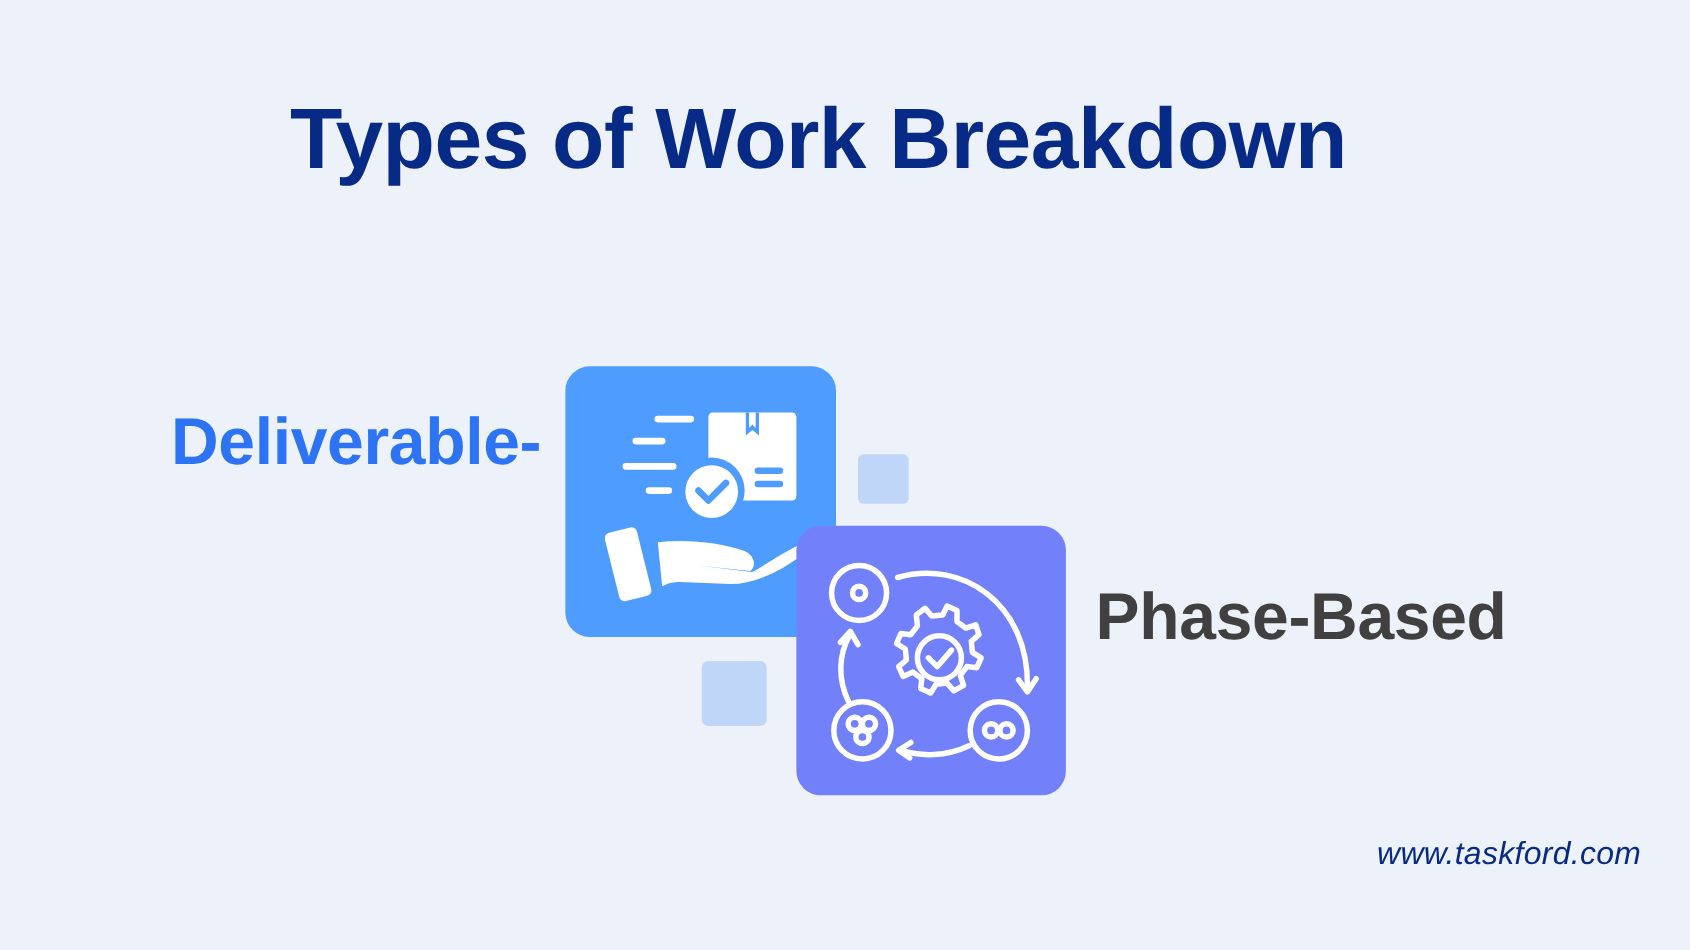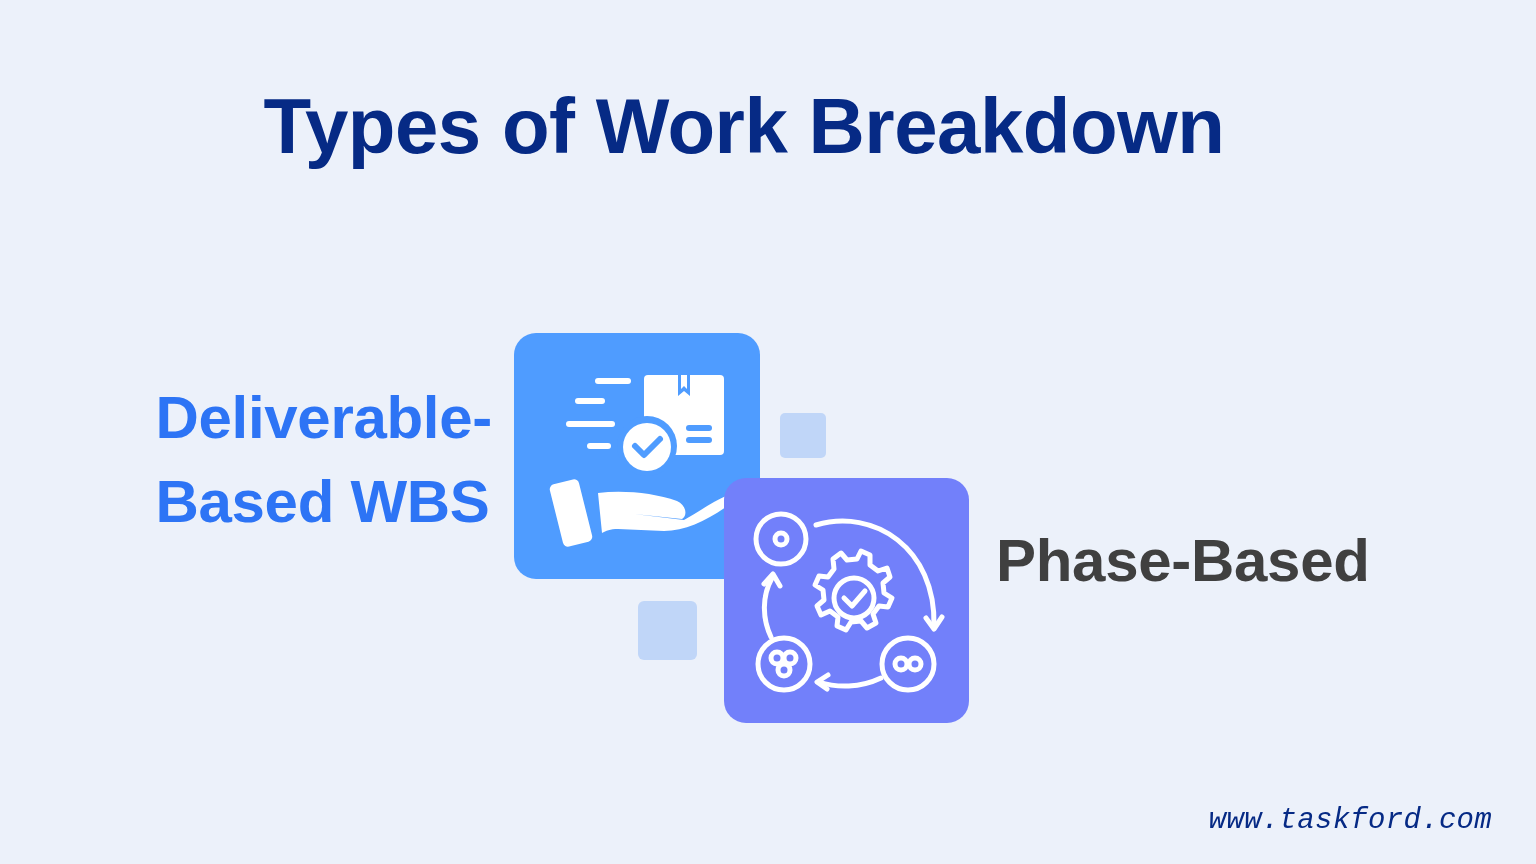--- a/index.html
+++ b/index.html
@@ -24,22 +24,22 @@
     font-weight: 700;
     font-size: 78px;
     line-height: 108px;
     letter-spacing: -0.5px;
   }
   .title div { display: block; }
 
   .label-deliverable {
     position: absolute;
     right: 1044px;
-    top: 376px;
-    text-align: left;
+    top: 360px;
+    text-align: center;
     color: #2D74F5;
     font-weight: 700;
     font-size: 60px;
     line-height: 84px;
     letter-spacing: -0.3px;
   }
   .label-phase {
     position: absolute;
     left: 996px;
     top: 517px;
@@ -76,38 +76,36 @@
     position: absolute;
     background: #C0D6F8;
     border-radius: 5px;
   }
   .deco-1 { left: 780px; top: 413px; width: 46px; height: 45px; }
   .deco-2 { left: 638px; top: 601px; width: 59px; height: 59px; border-radius: 6px; }
 
   .footer-url {
     position: absolute;
     right: 44px;
-    top: 804px;
+    top: 760px;
     color: #062A85;
     font-style: italic;
     font-size: 29px;
     letter-spacing: 0.3px;
-    font-family: Liberation Mono, monospace;
   }
 </style>
 </head>
 <body>
 
 <div class="title">
   <div>Types of Work Breakdown</div>
 </div>
 
 <div class="label-deliverable">
   <div>Deliverable-</div>
-  <div>Based WBS</div>
 </div>
 
 <div class="deco deco-1"></div>
 <div class="deco deco-2"></div>
 
 <div class="card card-blue">
   <svg width="246" height="246" viewBox="0 0 246 246">
     <g stroke="#FFFFFF" stroke-linecap="round" fill="none">
 
       <line x1="84" y1="48" x2="114" y2="48" stroke-width="6"></line>

